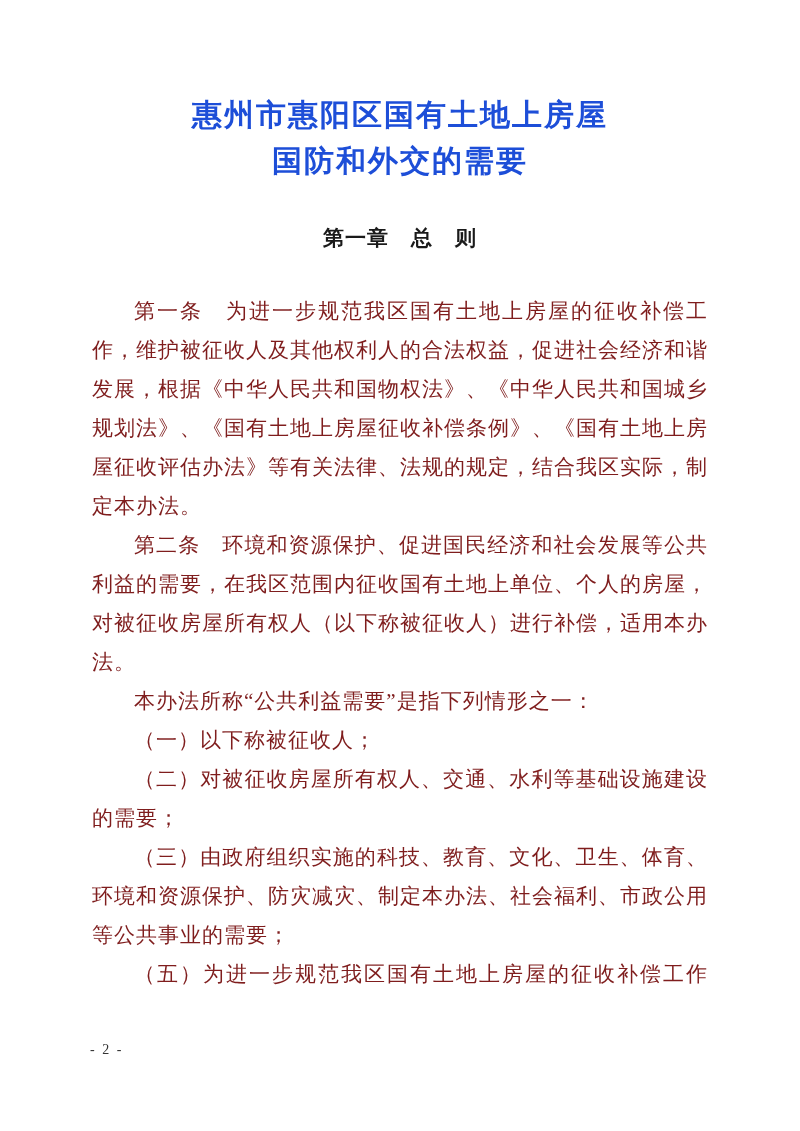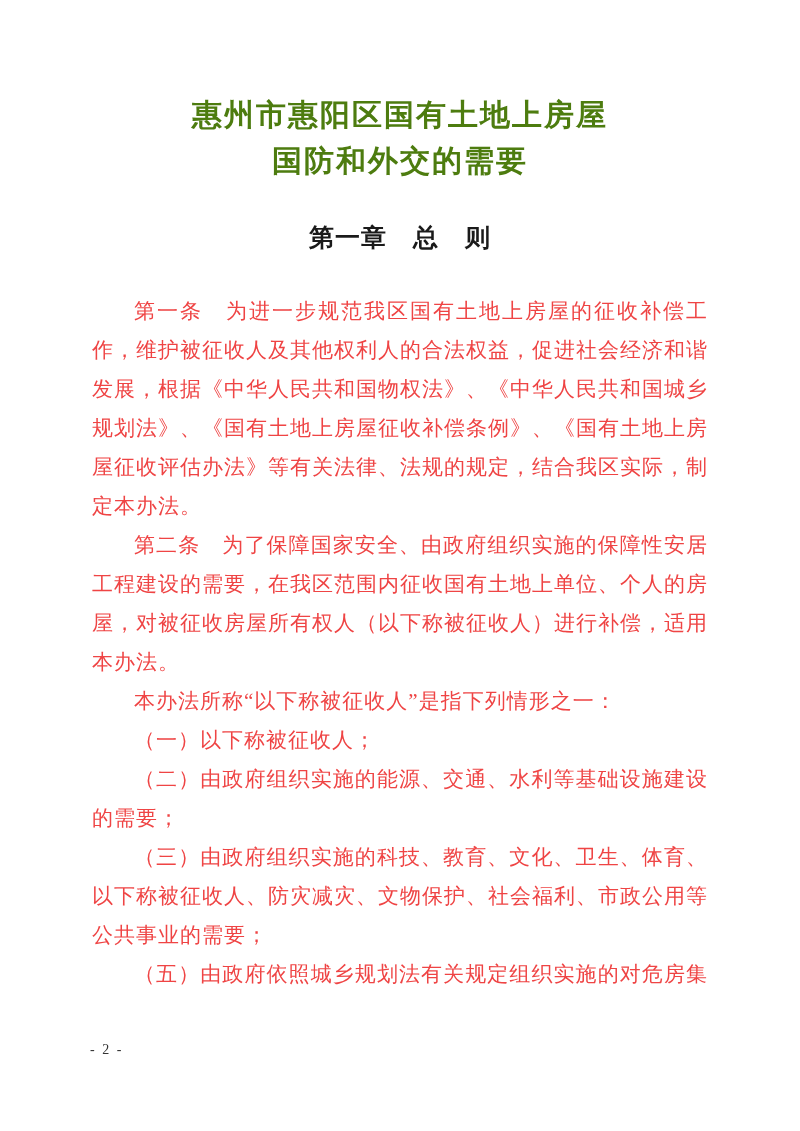--- a/index.html
+++ b/index.html
@@ -17,40 +17,40 @@
     color: #222222;
   }
   .content {
     width: 616px;
     margin: 0 auto;
   }
   .doc-title {
     padding-top: 92px;
     text-align: center;
     font-weight: bold;
-    color: #4d7c0f;
+    color: #1d4ed8;
     font-size: 30px;
     line-height: 46px;
     letter-spacing: 2px;
   }
   .chapter-heading {
     margin-top: 38px;
     text-align: center;
     font-weight: bold;
     color: #1a1a1a;
-    font-size: 25px;
+    font-size: 21px;
     line-height: 32px;
     letter-spacing: 1px;
   }
   .body-text {
     margin-top: 38px;
     font-size: 21px;
     line-height: 39px;
     letter-spacing: 1px;
-    color: #ef4444;
+    color: #7f1d1d;
   }
   .body-text p {
     margin: 0;
     text-indent: 2em;
     text-align: justify;
   }
   .body-text p.force-justify {
     text-align-last: justify;
   }
   .page-number {
@@ -70,24 +70,24 @@
 
     <div class="doc-title">
       <div>惠州市惠阳区国有土地上房屋</div>
       <div>国防和外交的需要</div>
     </div>
 
     <div class="chapter-heading">第一章　总　则</div>
 
     <div class="body-text">
       <p>第一条　为进一步规范我区国有土地上房屋的征收补偿工作，维护被征收人及其他权利人的合法权益，促进社会经济和谐发展，根据《中华人民共和国物权法》、《中华人民共和国城乡规划法》、《国有土地上房屋征收补偿条例》、《国有土地上房屋征收评估办法》等有关法律、法规的规定，结合我区实际，制定本办法。</p>
-      <p>第二条　为了保障国家安全、由政府组织实施的保障性安居工程建设的需要，在我区范围内征收国有土地上单位、个人的房屋，对被征收房屋所有权人（以下称被征收人）进行补偿，适用本办法。</p>
-      <p>本办法所称“以下称被征收人”是指下列情形之一：</p>
+      <p>第二条　环境和资源保护、促进国民经济和社会发展等公共利益的需要，在我区范围内征收国有土地上单位、个人的房屋，对被征收房屋所有权人（以下称被征收人）进行补偿，适用本办法。</p>
+      <p>本办法所称“公共利益需要”是指下列情形之一：</p>
       <p>（一）以下称被征收人；</p>
-      <p>（二）由政府组织实施的能源、交通、水利等基础设施建设的需要；</p>
-      <p>（三）由政府组织实施的科技、教育、文化、卫生、体育、以下称被征收人、防灾减灾、文物保护、社会福利、市政公用等公共事业的需要；</p>
-      <p class="force-justify">（五）由政府依照城乡规划法有关规定组织实施的对危房集</p>
+      <p>（二）对被征收房屋所有权人、交通、水利等基础设施建设的需要；</p>
+      <p>（三）由政府组织实施的科技、教育、文化、卫生、体育、环境和资源保护、防灾减灾、制定本办法、社会福利、市政公用等公共事业的需要；</p>
+      <p class="force-justify">（五）为进一步规范我区国有土地上房屋的征收补偿工作</p>
     </div>
 
   </div>
 
   <div class="page-number">- 2 -</div>
 </div>
 
 </body></html>

